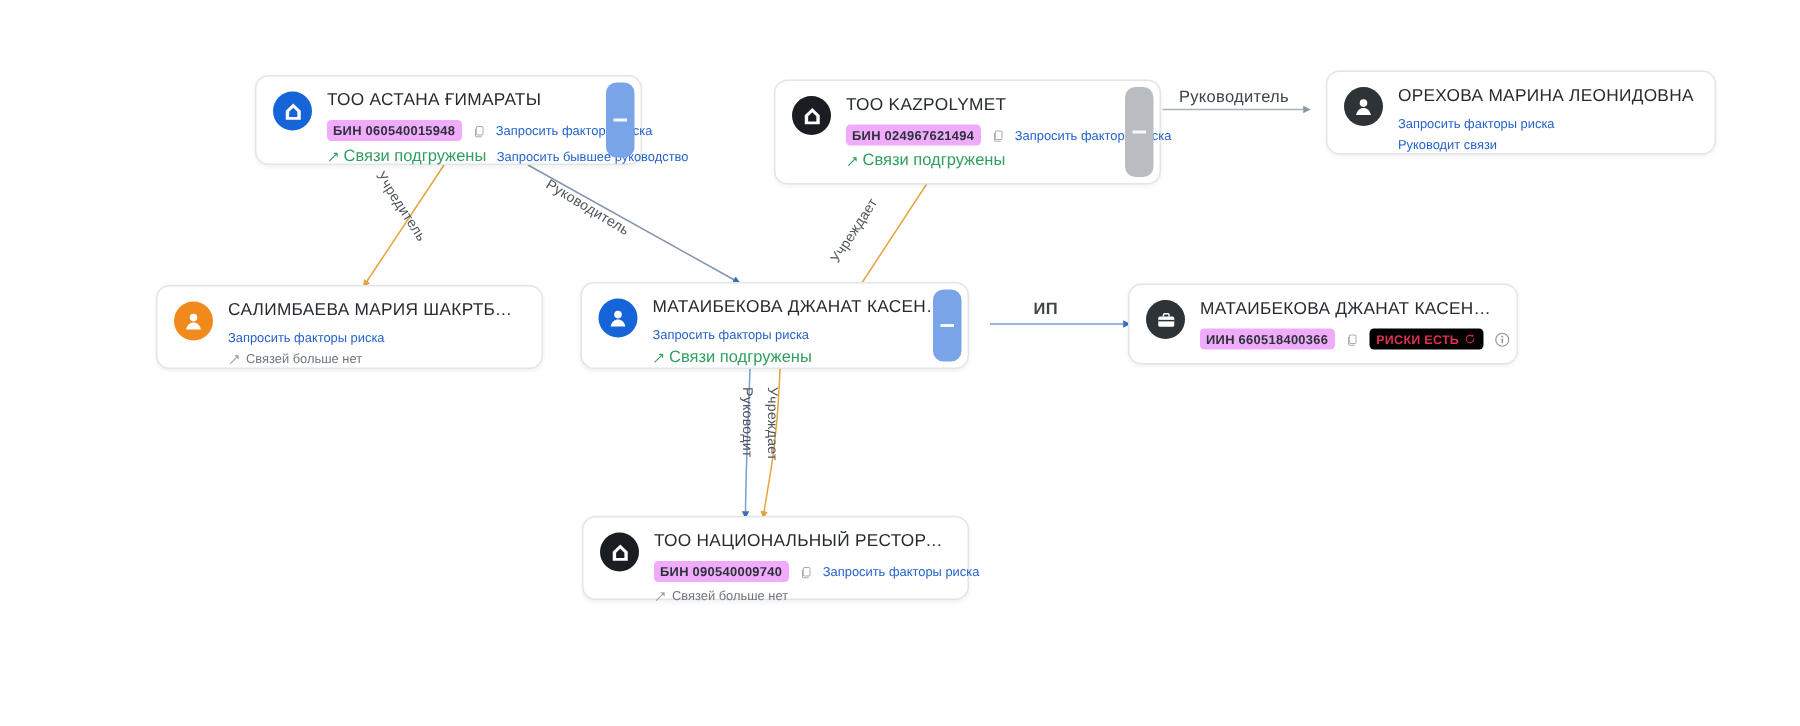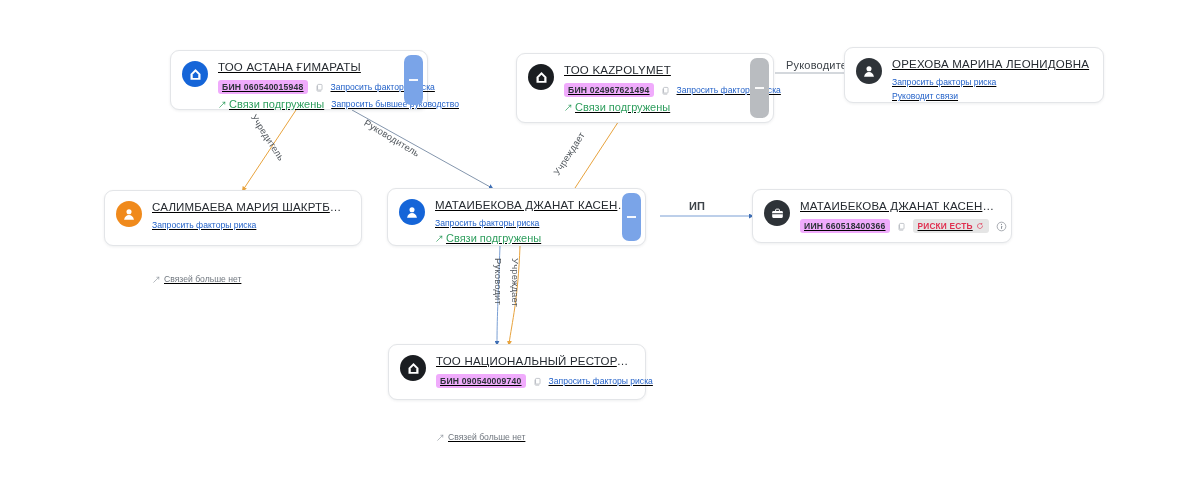--- a/index.html
+++ b/index.html
@@ -24,21 +24,20 @@
   .node {
     position: absolute;
     background: #ffffff;
     border: 1px solid #e3e5e8;
     border-radius: 9px;
     box-sizing: border-box;
     padding: 9px 12px 9px 11px;
     display: flex;
     align-items: flex-start;
     gap: 10px;
-    text-decoration: underline;
   }
   .node.shadowed {
     box-shadow: 0 1px 3px rgba(16,24,40,0.07);
   }
   .avatar {
     width: 26px; height: 26px;
     border-radius: 50%;
     flex: 0 0 26px;
     display: flex; align-items: center; justify-content: center;
     margin-top: 1px;
@@ -80,35 +79,34 @@
     white-space: nowrap;
     cursor: pointer;
   }
   .muted-link {
     font-size: 8.6px;
     color: #6f767e;
     white-space: nowrap;
     display: inline-flex;
     align-items: center;
     gap: 3px;
-    margin-top: 40px;
   }
   .loaded-link {
     font-size: 11px;
     color: #2f9e5e;
     white-space: nowrap;
     display: inline-flex;
     align-items: center;
     gap: 2px;
   }
   .risk-badge {
     font-size: 8.3px;
     font-weight: bold;
     color: #e03050;
-    background: #e5e5e5;
+    background: #000000;
     border-radius: 3px;
     padding: 2px 5px;
     letter-spacing: .2px;
     display: inline-flex; align-items: center; gap: 3px;
     white-space: nowrap;
   }
   .icon-btn { display:inline-flex; align-items:center; cursor:pointer; }
   .handle {
     position: absolute;
     top: 4px; bottom: 4px;
@@ -240,21 +238,21 @@
             </svg>
           <span>Связи подгружены</span>
         </span>
       </div>
     </div>
     <div class="handle grey" style="right:4px;">
       <span class="minus"></span>
     </div>
   </div>
 
-  <div class="node shadowed" style="left:844px; top:47px; width:260px; height:56px;">
+  <div class="node shadowed" style="left:884px; top:47px; width:260px; height:56px;">
     <div class="avatar dark">
       <svg width="16" height="16" viewBox="0 0 24 24">
           <circle cx="12" cy="8.6" r="3.8" fill="#ffffff"></circle>
           <path d="M4.6 20.5 C5.6 15.9 8.5 13.6 12 13.6 C15.5 13.6 18.4 15.9 19.4 20.5 Z" fill="#ffffff"></path>
         </svg>
     </div>
     <div class="node-body">
       <div class="node-title">ОРЕХОВА МАРИНА ЛЕОНИДОВНА</div>
       <div class="row">
         <span class="link">Запросить факторы риска</span>

